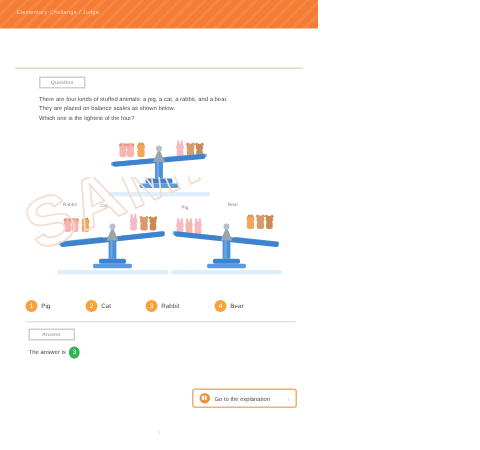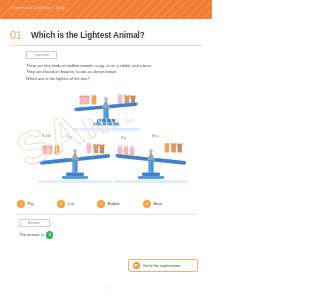--- a/index.html
+++ b/index.html
@@ -316,24 +316,20 @@
 </style>
 </head>
 <body>
 
 <div id="page">
 
   <div id="header-bar">
     <div id="header-title">Elementary Challenge / Judge</div>
   </div>
 
-  <div id="title-row">
-    <div id="title-num">01</div>
-    <div id="title-text">Which is the Lightest Animal?</div>
-  </div>
   <div id="title-rule"></div>
 
   <div id="question-tag">
     <span id="question-tag-label">Question</span>
   </div>
 
   <div id="question-body">
     <div class="qline">There are four kinds of stuffed animals: a pig, a cat, a rabbit, and a bear.</div>
     <div class="qline">They are placed on balance scales as shown below.</div>
     <div class="qline">Which one is the lightest of the four?</div>

